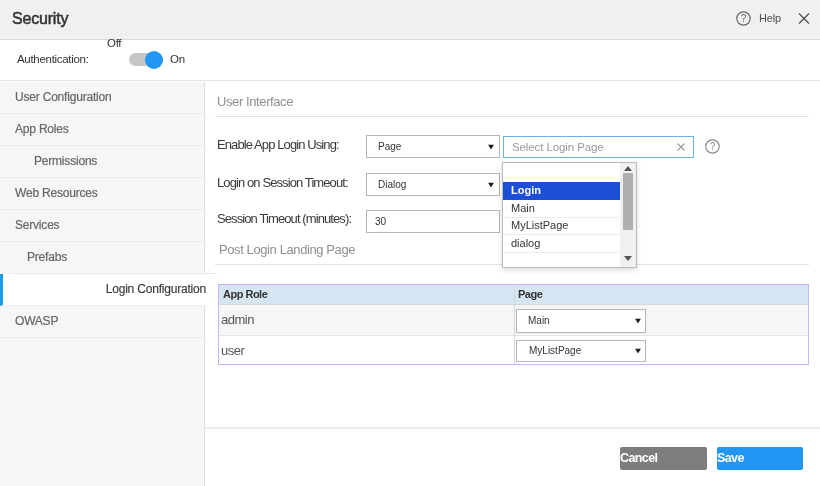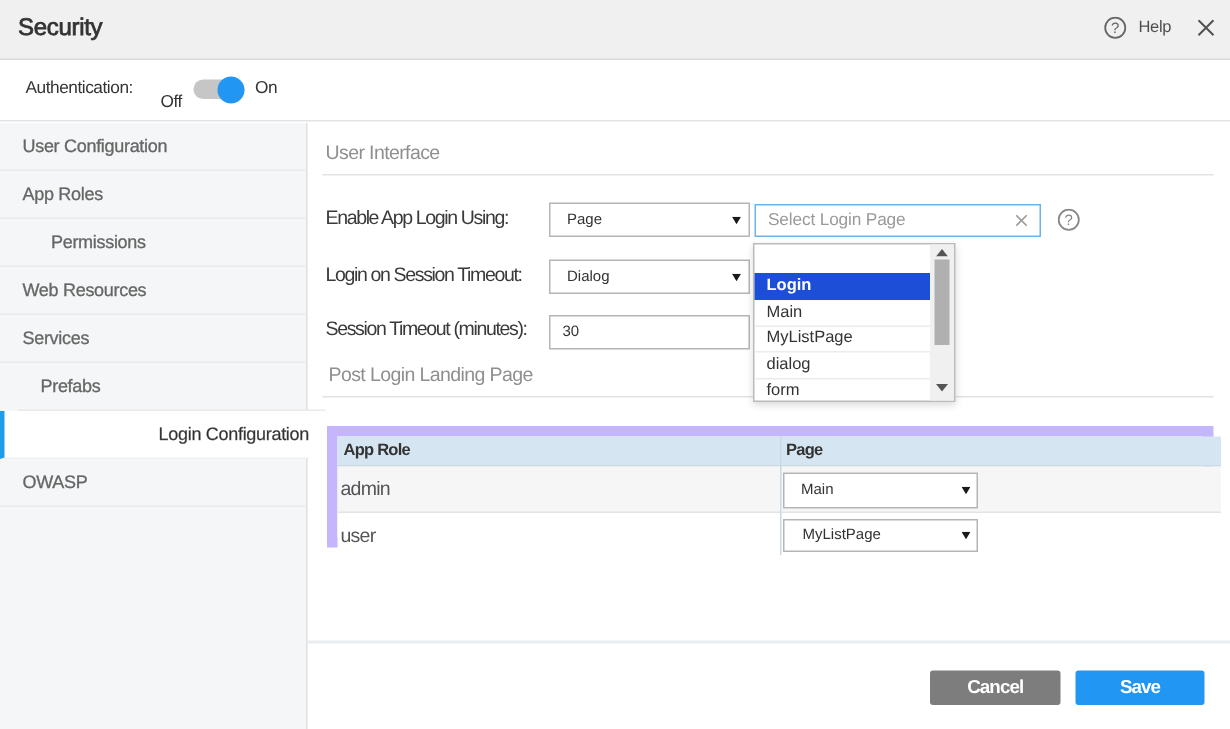--- a/index.html
+++ b/index.html
@@ -13,21 +13,21 @@
   #title { left:12px; top:9.5px; font-size:16px; color:#333; letter-spacing:-0.2px;
            -webkit-text-stroke:0.5px #333; }
   #help-q { left:736px; top:11px; }
   #help-t { left:759px; top:12px; font-size:11px; color:#4f4f4f; letter-spacing:-0.2px; }
   #close-x { left:798px; top:13px; }
 
   
   #auth { left:0; top:41px; width:820px; height:40px; background:#fff;
           border-bottom:1px solid #e3e3e3; }
   #auth-lbl { left:17px; top:53px; font-size:11.5px; color:#333; letter-spacing:-0.3px; }
-  #off-lbl { left:107px; top:62px; font-size:11.5px; color:#333; letter-spacing:-0.3px; }
+  #off-lbl { left:107px; top:37px; font-size:11.5px; color:#333; letter-spacing:-0.3px; }
   #on-lbl  { left:170px; top:53px; font-size:11.5px; color:#333; letter-spacing:-0.3px; }
   #tgl-track { left:129px; top:53px; width:34px; height:13px; border-radius:6.5px; background:#c6c6c6; }
   #tgl-knob { left:145px; top:51px; width:18px; height:18px; border-radius:50%; background:#2196f3; }
 
   
   #side { left:0; top:82px; width:205px; height:404px; background:#f4f6f7;
           border-right:1px solid #e0e0e0; }
   .sitem { position:absolute; left:0; width:205px; height:32px; line-height:31px;
            padding-left:15px; font-size:12px; color:#666; letter-spacing:-0.2px; -webkit-text-stroke:0.2px #666;
            border-bottom:1px solid #e8eaeb; }
@@ -54,41 +54,41 @@
   #inp1 { left:503px; top:136px; width:191px; height:22px; line-height:20px; padding-left:8px;
           position:absolute; background:#fff; border:1px solid #6db3e8;
           font-size:11.5px; color:#9a9a9a; letter-spacing:-0.1px; }
   #inp1 .clr { position:absolute; right:8px; top:6px; line-height:0; }
   #q2 { left:705px; top:139px; }
 
   #plp-h { left:219px; top:242px; }
   #hr2 { left:215px; top:264px; width:594px; height:1px; background:#e2e2e2; }
 
   
-  #tbl { left:218px; top:284px; width:591px; height:81px; border:7px solid #c4b5fd; background:#fff; }
+  #tbl { left:218px; top:284px; width:591px; height:81px; border:1px solid #c4b5fd; background:#fff; }
   #thead { position:absolute; left:0; top:0; width:589px; height:20px; background:#d5e5f1;
            border-bottom:1px solid #ccd9e0; }
   .th { position:absolute; top:3px; font-size:11px; font-weight:bold; color:#333; letter-spacing:-0.5px; }
   #th1 { left:4px; }
   #th2 { left:299px; }
   #cdiv { position:absolute; left:295px; top:0; width:1px; height:79px; background:#ccd9e0; }
   #r1 { position:absolute; left:0; top:20px; width:589px; height:31px; background:#f6f6f6;
         border-bottom:1px solid #e4e4e4; }
   #r2 { position:absolute; left:0; top:51px; width:589px; height:28px; background:#fff; }
   .td-t { position:absolute; left:2px; top:8px; font-size:13px; line-height:13px; letter-spacing:-0.5px; color:#555; }
   .tsel { position:absolute; left:297px; background:#fff;
           border:1px solid #b5b5b5; font-size:10px; color:#333; }
   #tsel1 { top:4px; width:130px; height:24px; line-height:22px; padding-left:11px; }
   #tsel2 { top:4px; width:130px; height:22px; line-height:20px; padding-left:12px; }
   .tsel .car { right:4px; }
 
   
   #fhr { left:205px; top:427px; width:615px; height:1.5px; background:#e9edf0; }
   .btn { position:absolute; top:447px; height:23px; font-size:12.5px; font-weight:bold;
-         color:#fff; text-align:center; line-height:23px; border-radius:2px; letter-spacing:-0.6px; }
+         color:#fff; line-height:23px; border-radius:2px; letter-spacing:-0.6px; }
   #btn-cancel { left:620px; width:87px; background:#7d7d7d; }
   #btn-save { left:717px; width:86px; background:#2196f3; }
 
   
   #dd { left:502px; top:162px; width:135px; height:106px; background:#fff;
         border:1px solid #bbb; box-shadow:0 2px 5px rgba(0,0,0,0.15); z-index:10; }
   .dd-i { position:absolute; left:0; width:117px; height:18px; line-height:17px;
           padding-left:8px; font-size:11px; color:#333; border-bottom:1px solid #ececec; }
   .dd-i.on { background:#1d4ed8; color:#fff; font-weight:bold; border-bottom:none; height:17.5px; }
   #sb { position:absolute; right:0; top:0; width:16px; height:104px; background:#f0f0f0; }
@@ -171,21 +171,20 @@
 
   <div id="fhr" class="abs"></div>
   <div id="btn-cancel" class="btn">Cancel</div>
   <div id="btn-save" class="btn">Save</div>
 
   <div id="dd" class="abs">
     <div class="dd-i on" style="top:19px;">Login</div>
     <div class="dd-i" style="top:36.5px;">Main</div>
     <div class="dd-i" style="top:54px;">MyListPage</div>
     <div class="dd-i" style="top:71.5px;">dialog</div>
-    <div class="dd-i" style="top:89px; height:15px; border-bottom:none;">form</div>
     <div id="sb">
       <svg class="sb-ar" style="top:3px;" width="8" height="5">
         <path d="M4 0 L8 5 L0 5 Z" fill="#555"></path>
       </svg>
       <div id="sb-th"></div>
       <svg class="sb-ar" style="top:93px;" width="8" height="5">
         <path d="M0 0 L8 0 L4 5 Z" fill="#555"></path>
       </svg>
     </div>
   </div>

